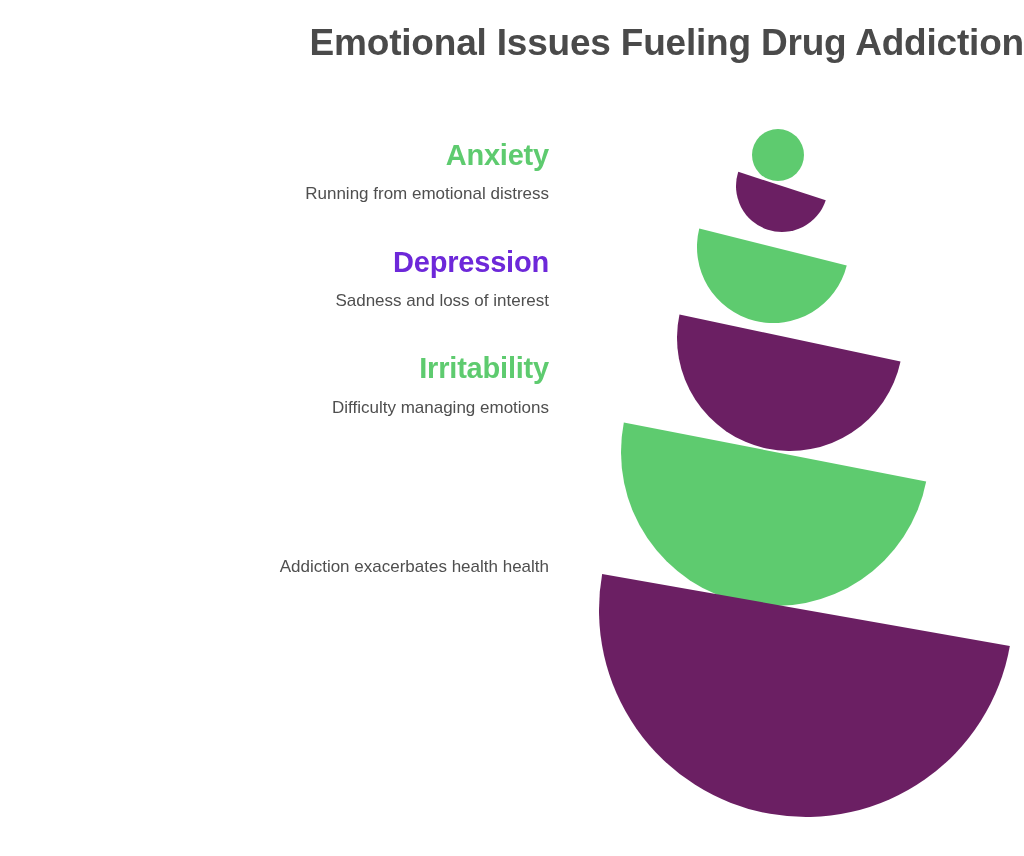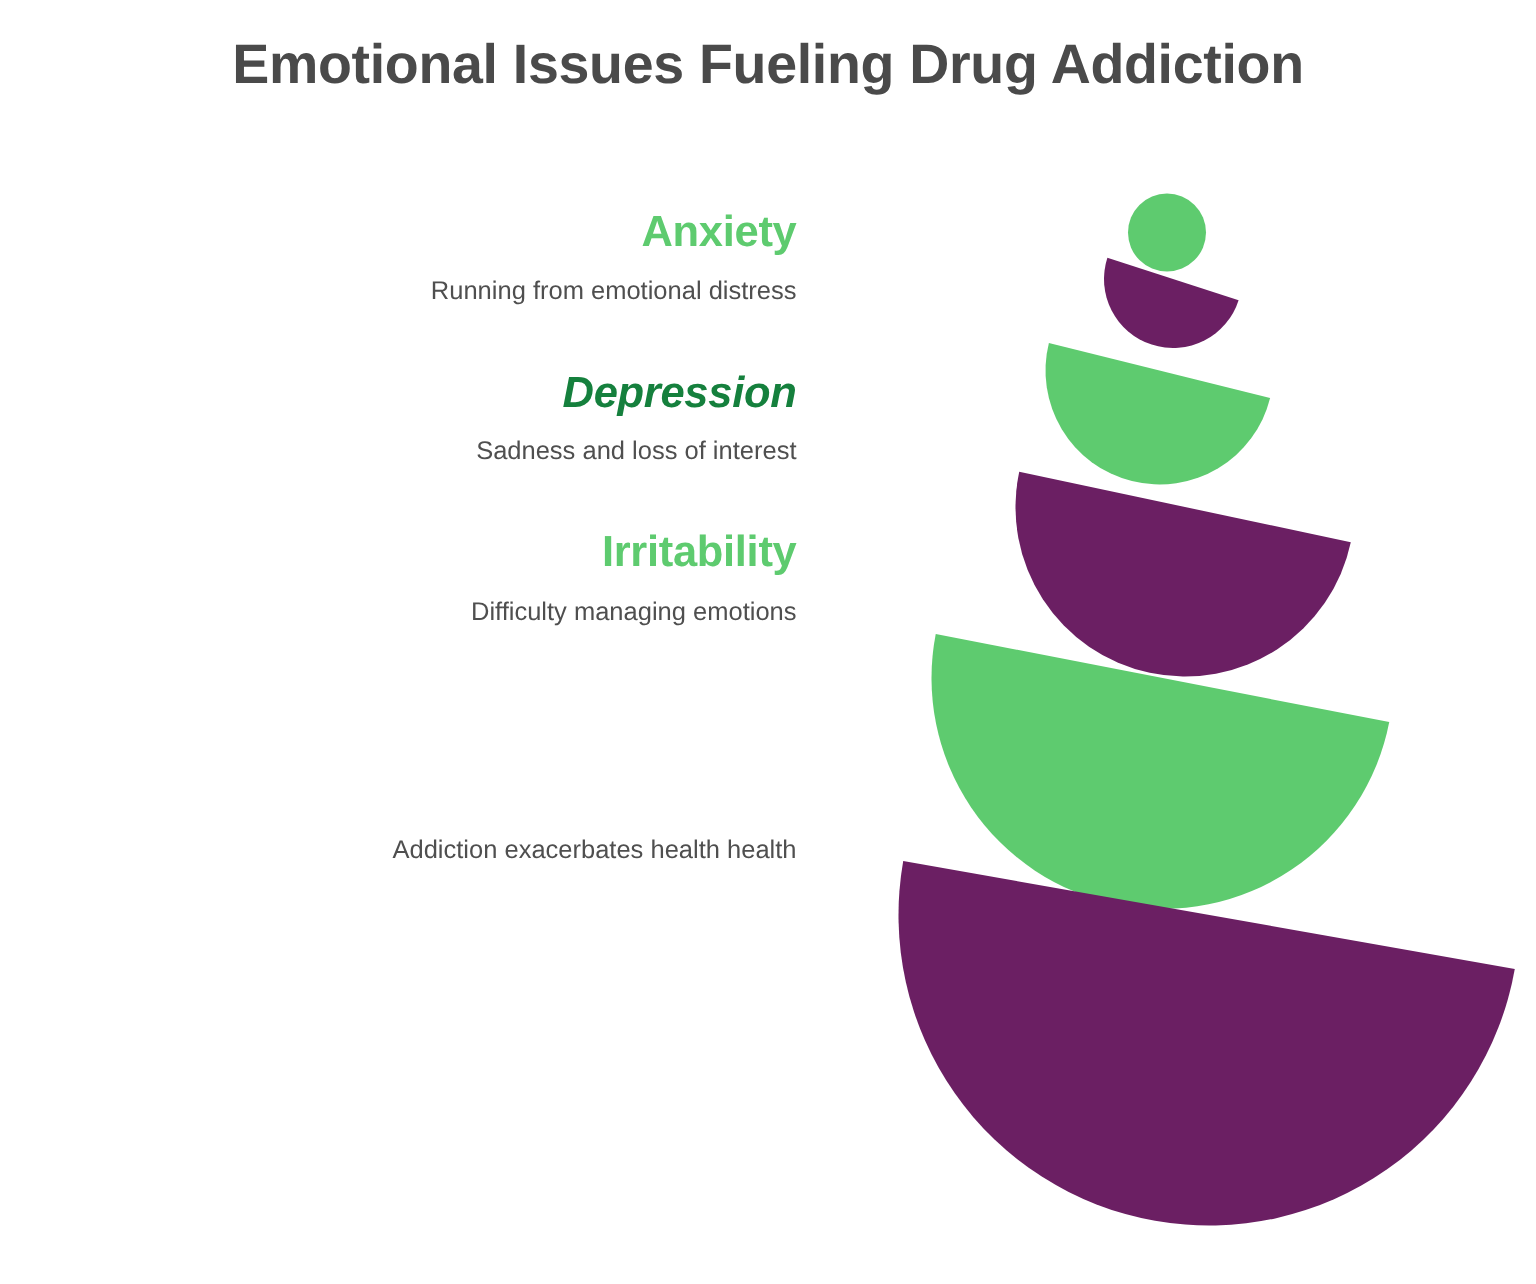--- a/index.html
+++ b/index.html
@@ -19,50 +19,51 @@
     background: #ffffff;
     overflow: hidden;
   }
 
   
   #page-title {
     position: absolute;
     left: 0;
     top: 22px;
     width: 1024px;
-    text-align: center;
+    text-align: right;
     font-size: 37px;
     font-weight: bold;
     color: #4a4a4a;
     letter-spacing: -0.2px;
     white-space: nowrap;
   }
 
   
   #items-column {
     position: absolute;
     left: 0;
     top: 140px;
     width: 545px;
+    padding-left: 18px;
   }
   .item {
     position: relative;
     text-align: right;
     padding-right: 14px;
     margin-bottom: 0;
   }
   .item-label {
     display: block;
     font-size: 29px;
     font-weight: bold;
     line-height: 1.08;
     letter-spacing: -0.2px;
   }
   .item-label.green { color: #5ECB6F; }
-  .item-label.purple { color: #15803d; font-style: italic; }
+  .item-label.purple { color: #6d28d9; }
   .item-desc {
     display: block;
     font-size: 17px;
     font-weight: normal;
     color: #4f4f4f;
     line-height: 1.2;
     margin-top: 13px;
     text-align: right;
   }
   .item-spacer { height: 42px; }

